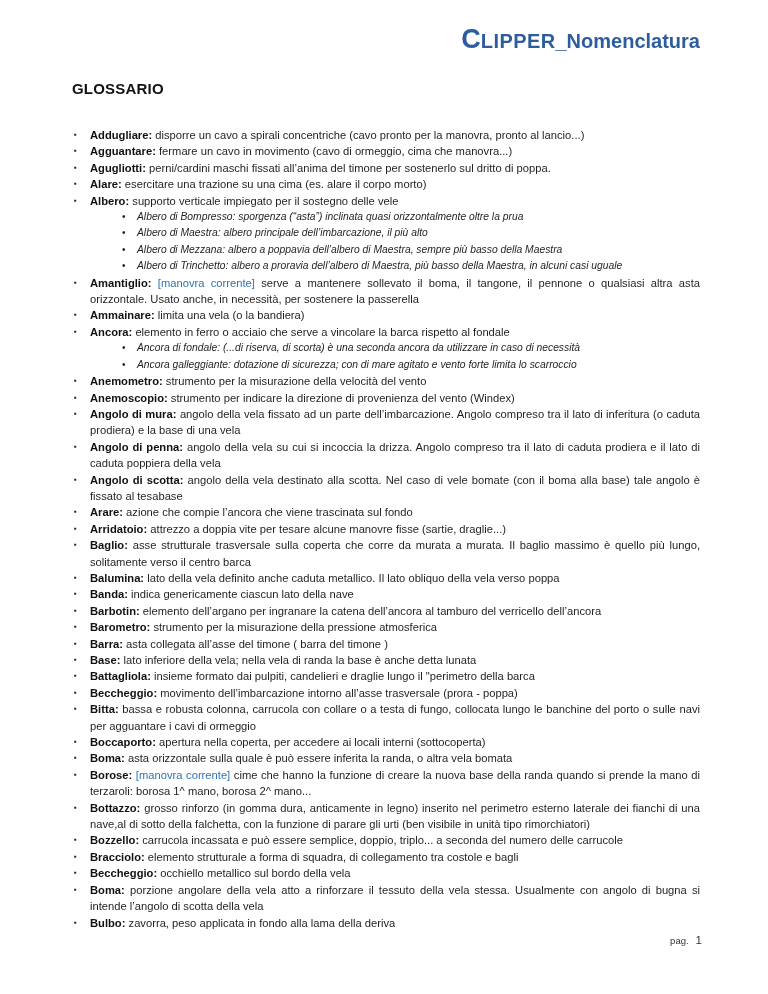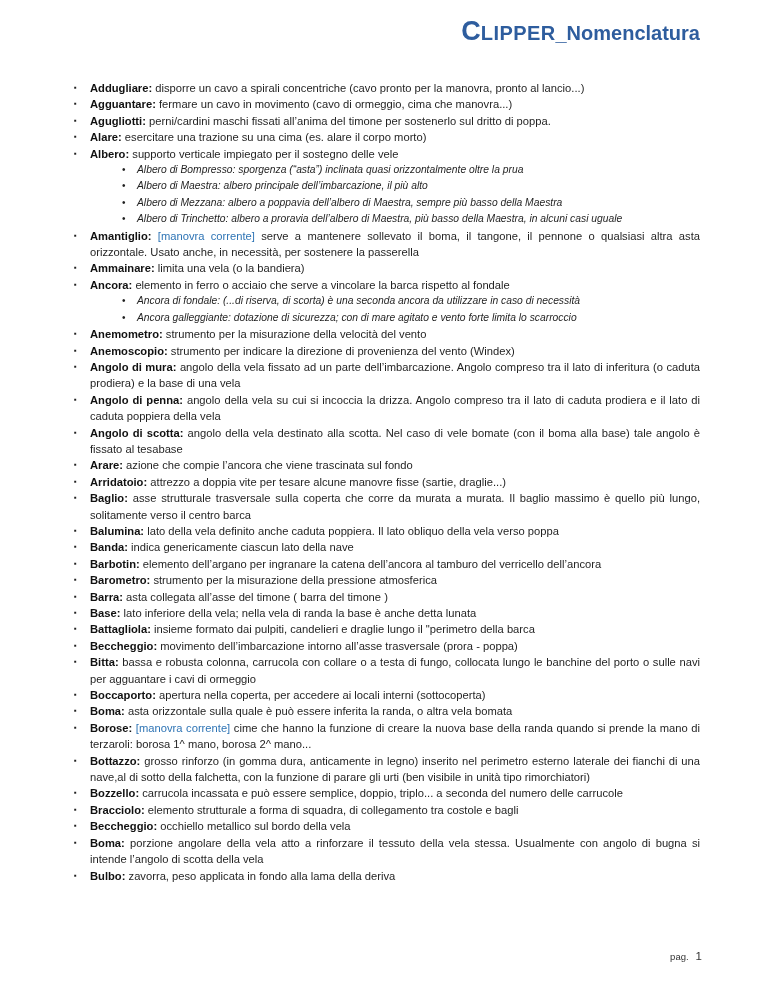--- a/index.html
+++ b/index.html
@@ -4,21 +4,21 @@
 <style>
   html,body { margin:0; padding:0; }
   body {
     width:768px; height:994px;
     background:#ffffff;
     font-family:"Liberation Sans", sans-serif;
     color:#1f1f1f;
     position:relative;
     overflow:hidden;
   }
-  .page { padding:16px 68px 0 72px; }
+  .page { padding:16px 68px 0 72px;margin-top:8px; }
 
   
   .doc-title {
     text-align:right;
     color:#2E5D9E;
     font-weight:bold;
     line-height:30px;
     white-space:nowrap;
   }
   .doc-title .lead { font-size:27px; }
@@ -66,34 +66,35 @@
   li.sub-entry { position:relative; padding-left:15px; }
   li.sub-entry .sub-bullet {
     position:absolute; left:0; top:0;
     font-size:10px; font-style:normal;
   }
   .sub-term { font-weight:normal; }
 
   
   .footer {
     position:absolute;
-    right:66px; bottom:32px;
+    right:66px; bottom:48px;
     font-size:9.5px; color:#333333;
   }
   .footer .pageno { font-size:11.5px; margin-left:7px; }
 </style>
 </head>
 <body>
 
 <div class="page">
 
   <div class="doc-title">
     <span class="lead">C</span><span class="caps">LIPPER</span><span class="tail">_Nomenclatura</span>
   </div>
 
+  <h1 class="glossario-heading">GLOSSARIO</h1>
 
   <ul class="glossary">
       <li class="entry"><span class="bullet">▪</span><b class="term">Addugliare</b><b class="colon">:</b> <span class="def">disporre un cavo a spirali concentriche (cavo pronto per la manovra, pronto al lancio...)</span></li>
       <li class="entry"><span class="bullet">▪</span><b class="term">Agguantare</b><b class="colon">:</b> <span class="def">fermare un cavo in movimento (cavo di ormeggio, cima che manovra...)</span></li>
       <li class="entry"><span class="bullet">▪</span><b class="term">Agugliotti</b><b class="colon">:</b> <span class="def">perni/cardini maschi fissati all’anima del timone per sostenerlo sul dritto di poppa.</span></li>
       <li class="entry"><span class="bullet">▪</span><b class="term">Alare</b><b class="colon">:</b> <span class="def">esercitare una trazione su una cima (es. alare il corpo morto)</span></li>
       <li class="entry"><span class="bullet">▪</span><b class="term">Albero</b><b class="colon">:</b> <span class="def">supporto verticale impiegato per il sostegno delle vele</span><ul class="sub">
           <li class="sub-entry"><span class="sub-bullet">•</span><span class="sub-term">Albero di Bompresso</span><span class="sub-colon">:</span> <span class="sub-def">sporgenza (“asta”) inclinata quasi orizzontalmente oltre la prua</span></li>
           <li class="sub-entry"><span class="sub-bullet">•</span><span class="sub-term">Albero di Maestra</span><span class="sub-colon">:</span> <span class="sub-def">albero principale dell’imbarcazione,  il più alto</span></li>
           <li class="sub-entry"><span class="sub-bullet">•</span><span class="sub-term">Albero di Mezzana</span><span class="sub-colon">:</span> <span class="sub-def">albero a poppavia dell’albero di Maestra, sempre più basso della Maestra</span></li>
@@ -106,21 +107,21 @@
           <li class="sub-entry"><span class="sub-bullet">•</span><span class="sub-term">Ancora galleggiante</span><span class="sub-colon">:</span> <span class="sub-def">dotazione di sicurezza; con di mare agitato e vento forte limita lo scarroccio</span></li>
         </ul></li>
       <li class="entry"><span class="bullet">▪</span><b class="term">Anemometro</b><b class="colon">:</b> <span class="def">strumento per la misurazione della velocità del vento</span></li>
       <li class="entry"><span class="bullet">▪</span><b class="term">Anemoscopio</b><b class="colon">:</b> <span class="def">strumento per indicare la direzione di provenienza del vento (Windex)</span></li>
       <li class="entry"><span class="bullet">▪</span><b class="term">Angolo di mura</b><b class="colon">:</b> <span class="def">angolo della vela fissato ad un parte dell’imbarcazione. Angolo compreso tra il lato di inferitura (o caduta prodiera) e la base di una vela</span></li>
       <li class="entry"><span class="bullet">▪</span><b class="term">Angolo di penna</b><b class="colon">:</b> <span class="def">angolo della vela su cui si incoccia la drizza. Angolo compreso tra il lato di caduta prodiera e il lato di caduta poppiera della vela</span></li>
       <li class="entry"><span class="bullet">▪</span><b class="term">Angolo di scotta</b><b class="colon">:</b> <span class="def">angolo della vela destinato alla scotta. Nel caso di vele bomate (con il boma alla base) tale angolo è fissato al tesabase</span></li>
       <li class="entry"><span class="bullet">▪</span><b class="term">Arare</b><b class="colon">:</b> <span class="def">azione che compie l’ancora che viene trascinata sul fondo</span></li>
       <li class="entry"><span class="bullet">▪</span><b class="term">Arridatoio</b><b class="colon">:</b> <span class="def">attrezzo a doppia vite per tesare alcune manovre fisse (sartie, draglie...)</span></li>
       <li class="entry"><span class="bullet">▪</span><b class="term">Baglio</b><b class="colon">:</b> <span class="def">asse strutturale trasversale sulla coperta che corre da murata a murata. Il baglio massimo è quello più lungo, solitamente verso il centro barca</span></li>
-      <li class="entry"><span class="bullet">▪</span><b class="term">Balumina</b><b class="colon">:</b> <span class="def">lato della vela definito anche caduta poppiera. Il lato obliquo della vela verso poppa</span></li>
+      <li class="entry"><span class="bullet">▪</span><b class="term">Balumina</b><b class="colon">:</b> <span class="def">lato della vela definito anche caduta metallico. Il lato obliquo della vela verso poppa</span></li>
       <li class="entry"><span class="bullet">▪</span><b class="term">Banda</b><b class="colon">:</b> <span class="def">indica genericamente ciascun lato della nave</span></li>
       <li class="entry"><span class="bullet">▪</span><b class="term">Barbotin</b><b class="colon">:</b> <span class="def">elemento dell’argano per ingranare la catena dell’ancora al tamburo del verricello dell’ancora</span></li>
       <li class="entry"><span class="bullet">▪</span><b class="term">Barometro</b><b class="colon">:</b> <span class="def">strumento per la misurazione della pressione atmosferica</span></li>
       <li class="entry"><span class="bullet">▪</span><b class="term">Barra</b><b class="colon">:</b> <span class="def">asta collegata all’asse del timone ( barra del timone )</span></li>
       <li class="entry"><span class="bullet">▪</span><b class="term">Base</b><b class="colon">:</b> <span class="def">lato inferiore della vela; nella vela di randa la base è anche detta lunata</span></li>
       <li class="entry"><span class="bullet">▪</span><b class="term">Battagliola</b><b class="colon">:</b> <span class="def">insieme formato dai pulpiti, candelieri e draglie lungo il "perimetro della barca</span></li>
       <li class="entry"><span class="bullet">▪</span><b class="term">Beccheggio</b><b class="colon">:</b> <span class="def">movimento dell’imbarcazione intorno all’asse trasversale  (prora - poppa)</span></li>
       <li class="entry"><span class="bullet">▪</span><b class="term">Bitta</b><b class="colon">:</b> <span class="def">bassa e robusta colonna, carrucola con collare o a testa di fungo, collocata lungo le banchine del porto o sulle navi per agguantare i cavi di ormeggio</span></li>
       <li class="entry"><span class="bullet">▪</span><b class="term">Boccaporto</b><b class="colon">:</b> <span class="def">apertura nella coperta, per accedere ai locali interni (sottocoperta)</span></li>
       <li class="entry"><span class="bullet">▪</span><b class="term">Boma</b><b class="colon">:</b> <span class="def">asta orizzontale sulla quale è può essere inferita la randa, o altra vela bomata</span></li>

